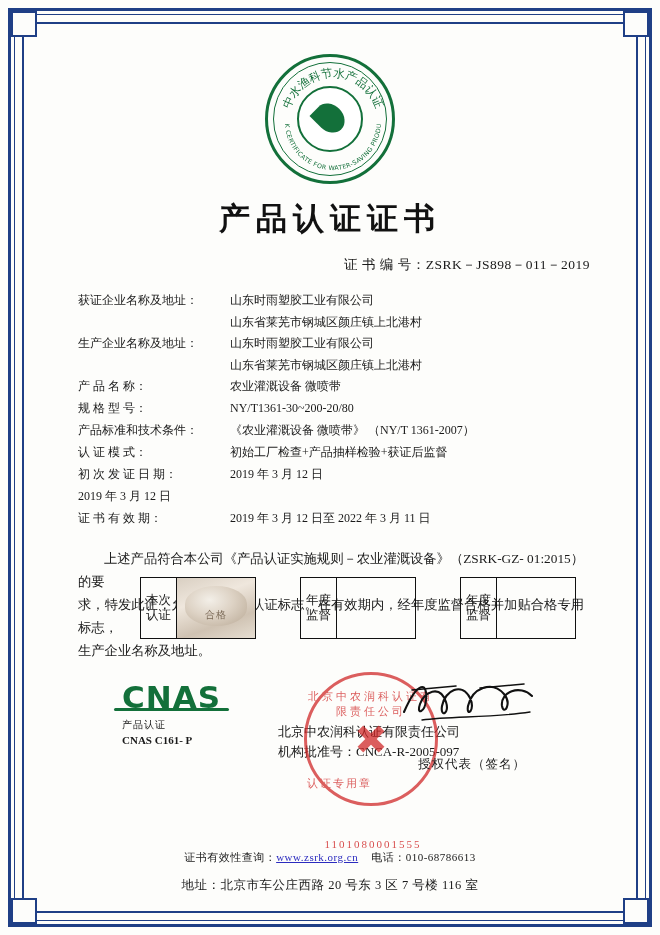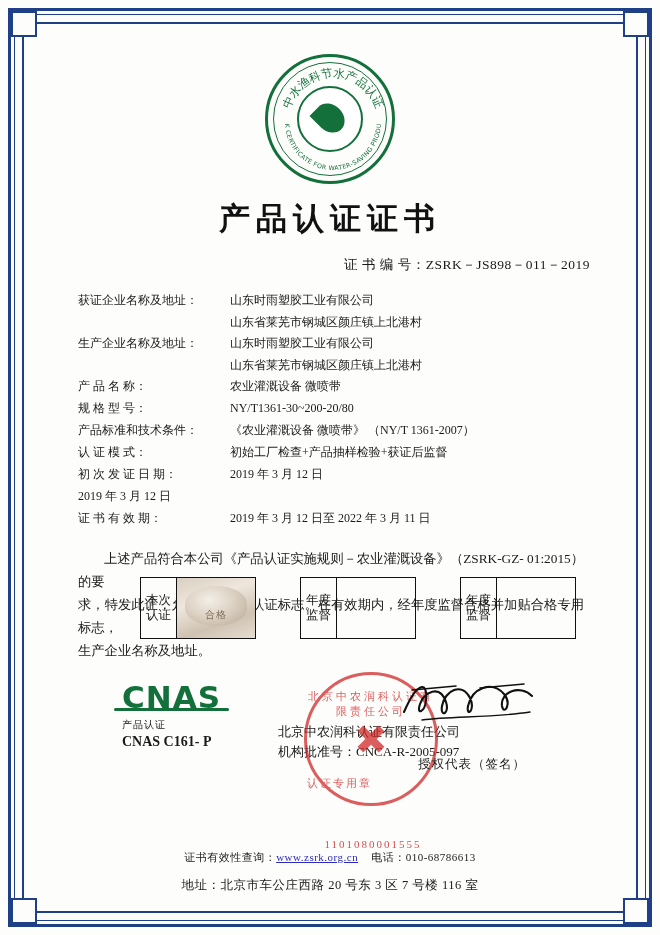--- a/index.html
+++ b/index.html
@@ -156,21 +156,21 @@
     font-family:"DejaVu Sans", sans-serif;
     font-size:31px;font-weight:bold;color:#13703a;
     letter-spacing:1px;line-height:34px;
     position:relative;display:inline-block;
   }
   .cnas-mark:after{
     content:"";position:absolute;left:-8px;right:-8px;bottom:3px;height:3px;
     background:#13703a;border-radius:2px;
   }
   .cnas-sub{font-size:10px;margin-top:4px;letter-spacing:1px;}
-  .cnas-code{font-size:14px;font-weight:bold;font-family:"Liberation Serif",serif;margin-top:2px;}
+  .cnas-code{font-size:11px;font-weight:bold;font-family:"Liberation Serif",serif;margin-top:2px;}
 
   .issuer{
     position:absolute;left:246px;top:690px;
     font-size:13px;line-height:20px;
   }
   .redseal{
     position:absolute;left:272px;top:640px;
     width:128px;height:128px;border-radius:50%;
     border:3px solid #cf2222;
     opacity:.72;

